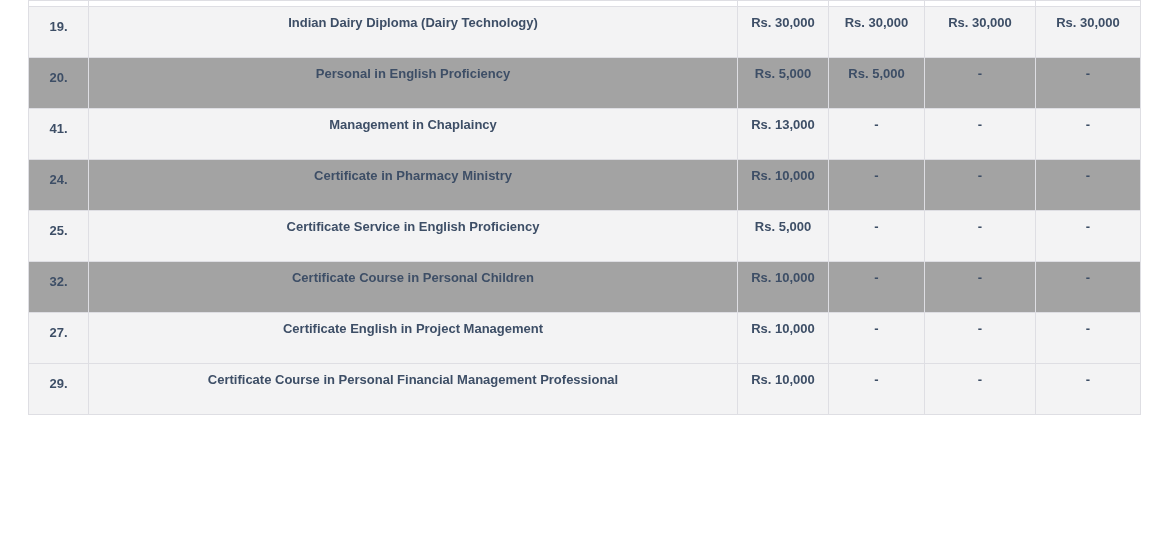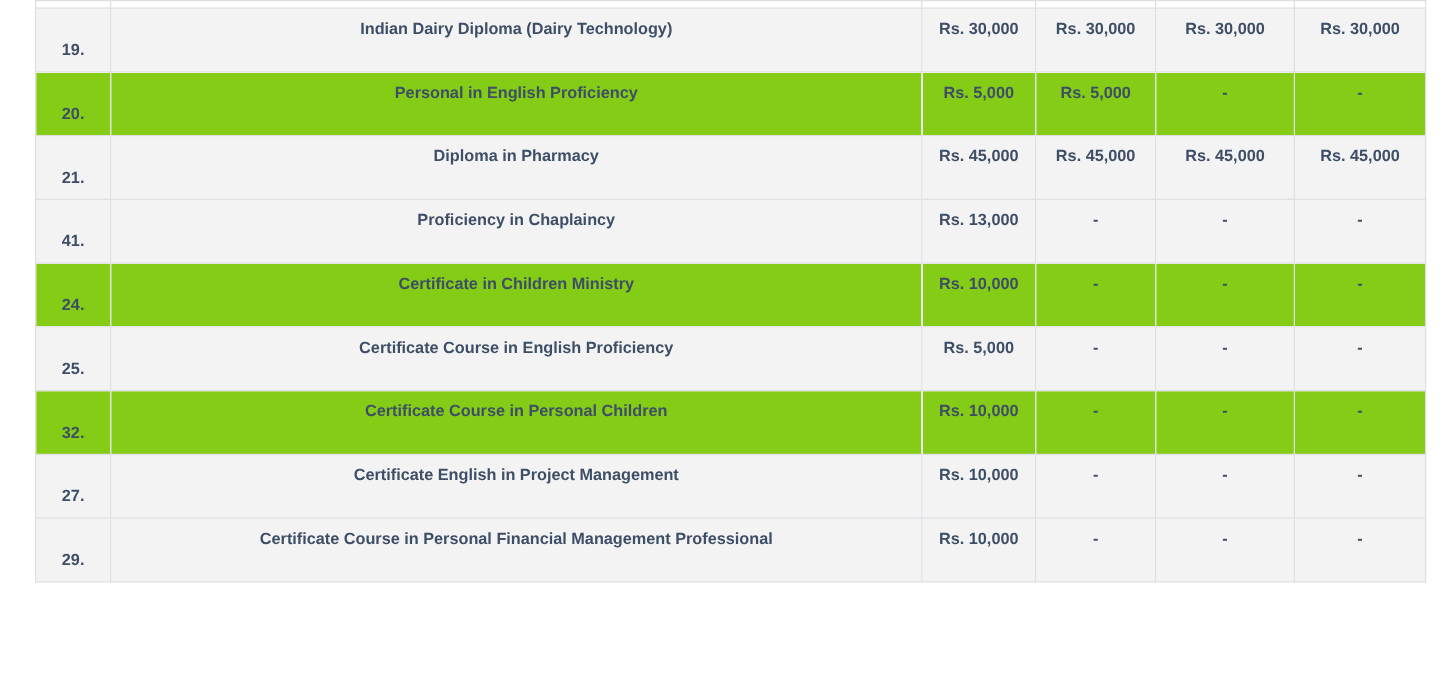--- a/index.html
+++ b/index.html
@@ -32,30 +32,30 @@
     overflow: hidden;
     white-space: nowrap;
   }
   tr.partial-row {
     height: 6px;
     background: #ffffff;
   }
   tr.partial-row td { padding: 0; }
   tr.data-row {
     height: 51px;
-    background: #84cc16;
+    background: #a3a3a3;
   }
   tr.data-row.stripe {
     background: #f3f3f4;
   }
   tr.data-row td {
     padding-top: 8px;
   }
   tr.data-row td.sno-cell {
-    padding-top: 25px;
+    padding-top: 12px;
   }
   col.c-sno   { width: 60px; }
   col.c-course{ width: 649px; }
   col.c-fee1  { width: 91px; }
   col.c-fee2  { width: 96px; }
   col.c-fee3  { width: 111px; }
   col.c-fee4  { width: 105px; }
 </style>
 </head>
 <body>
@@ -89,46 +89,38 @@
         </tr>
         <tr class="data-row">
           <td class="sno-cell">20.</td>
           <td>Personal in English Proficiency</td>
           <td>Rs. 5,000</td>
           <td>Rs. 5,000</td>
           <td>-</td>
           <td>-</td>
         </tr>
         <tr class="data-row stripe">
-          <td class="sno-cell">21.</td>
-          <td>Diploma in Pharmacy</td>
-          <td>Rs. 45,000</td>
-          <td>Rs. 45,000</td>
-          <td>Rs. 45,000</td>
-          <td>Rs. 45,000</td>
-        </tr>
-        <tr class="data-row stripe">
           <td class="sno-cell">41.</td>
-          <td>Proficiency in Chaplaincy</td>
+          <td>Management in Chaplaincy</td>
           <td>Rs. 13,000</td>
           <td>-</td>
           <td>-</td>
           <td>-</td>
         </tr>
         <tr class="data-row">
           <td class="sno-cell">24.</td>
-          <td>Certificate in Children Ministry</td>
+          <td>Certificate in Pharmacy Ministry</td>
           <td>Rs. 10,000</td>
           <td>-</td>
           <td>-</td>
           <td>-</td>
         </tr>
         <tr class="data-row stripe">
           <td class="sno-cell">25.</td>
-          <td>Certificate Course in English Proficiency</td>
+          <td>Certificate Service in English Proficiency</td>
           <td>Rs. 5,000</td>
           <td>-</td>
           <td>-</td>
           <td>-</td>
         </tr>
         <tr class="data-row">
           <td class="sno-cell">32.</td>
           <td>Certificate Course in Personal Children</td>
           <td>Rs. 10,000</td>
           <td>-</td>

